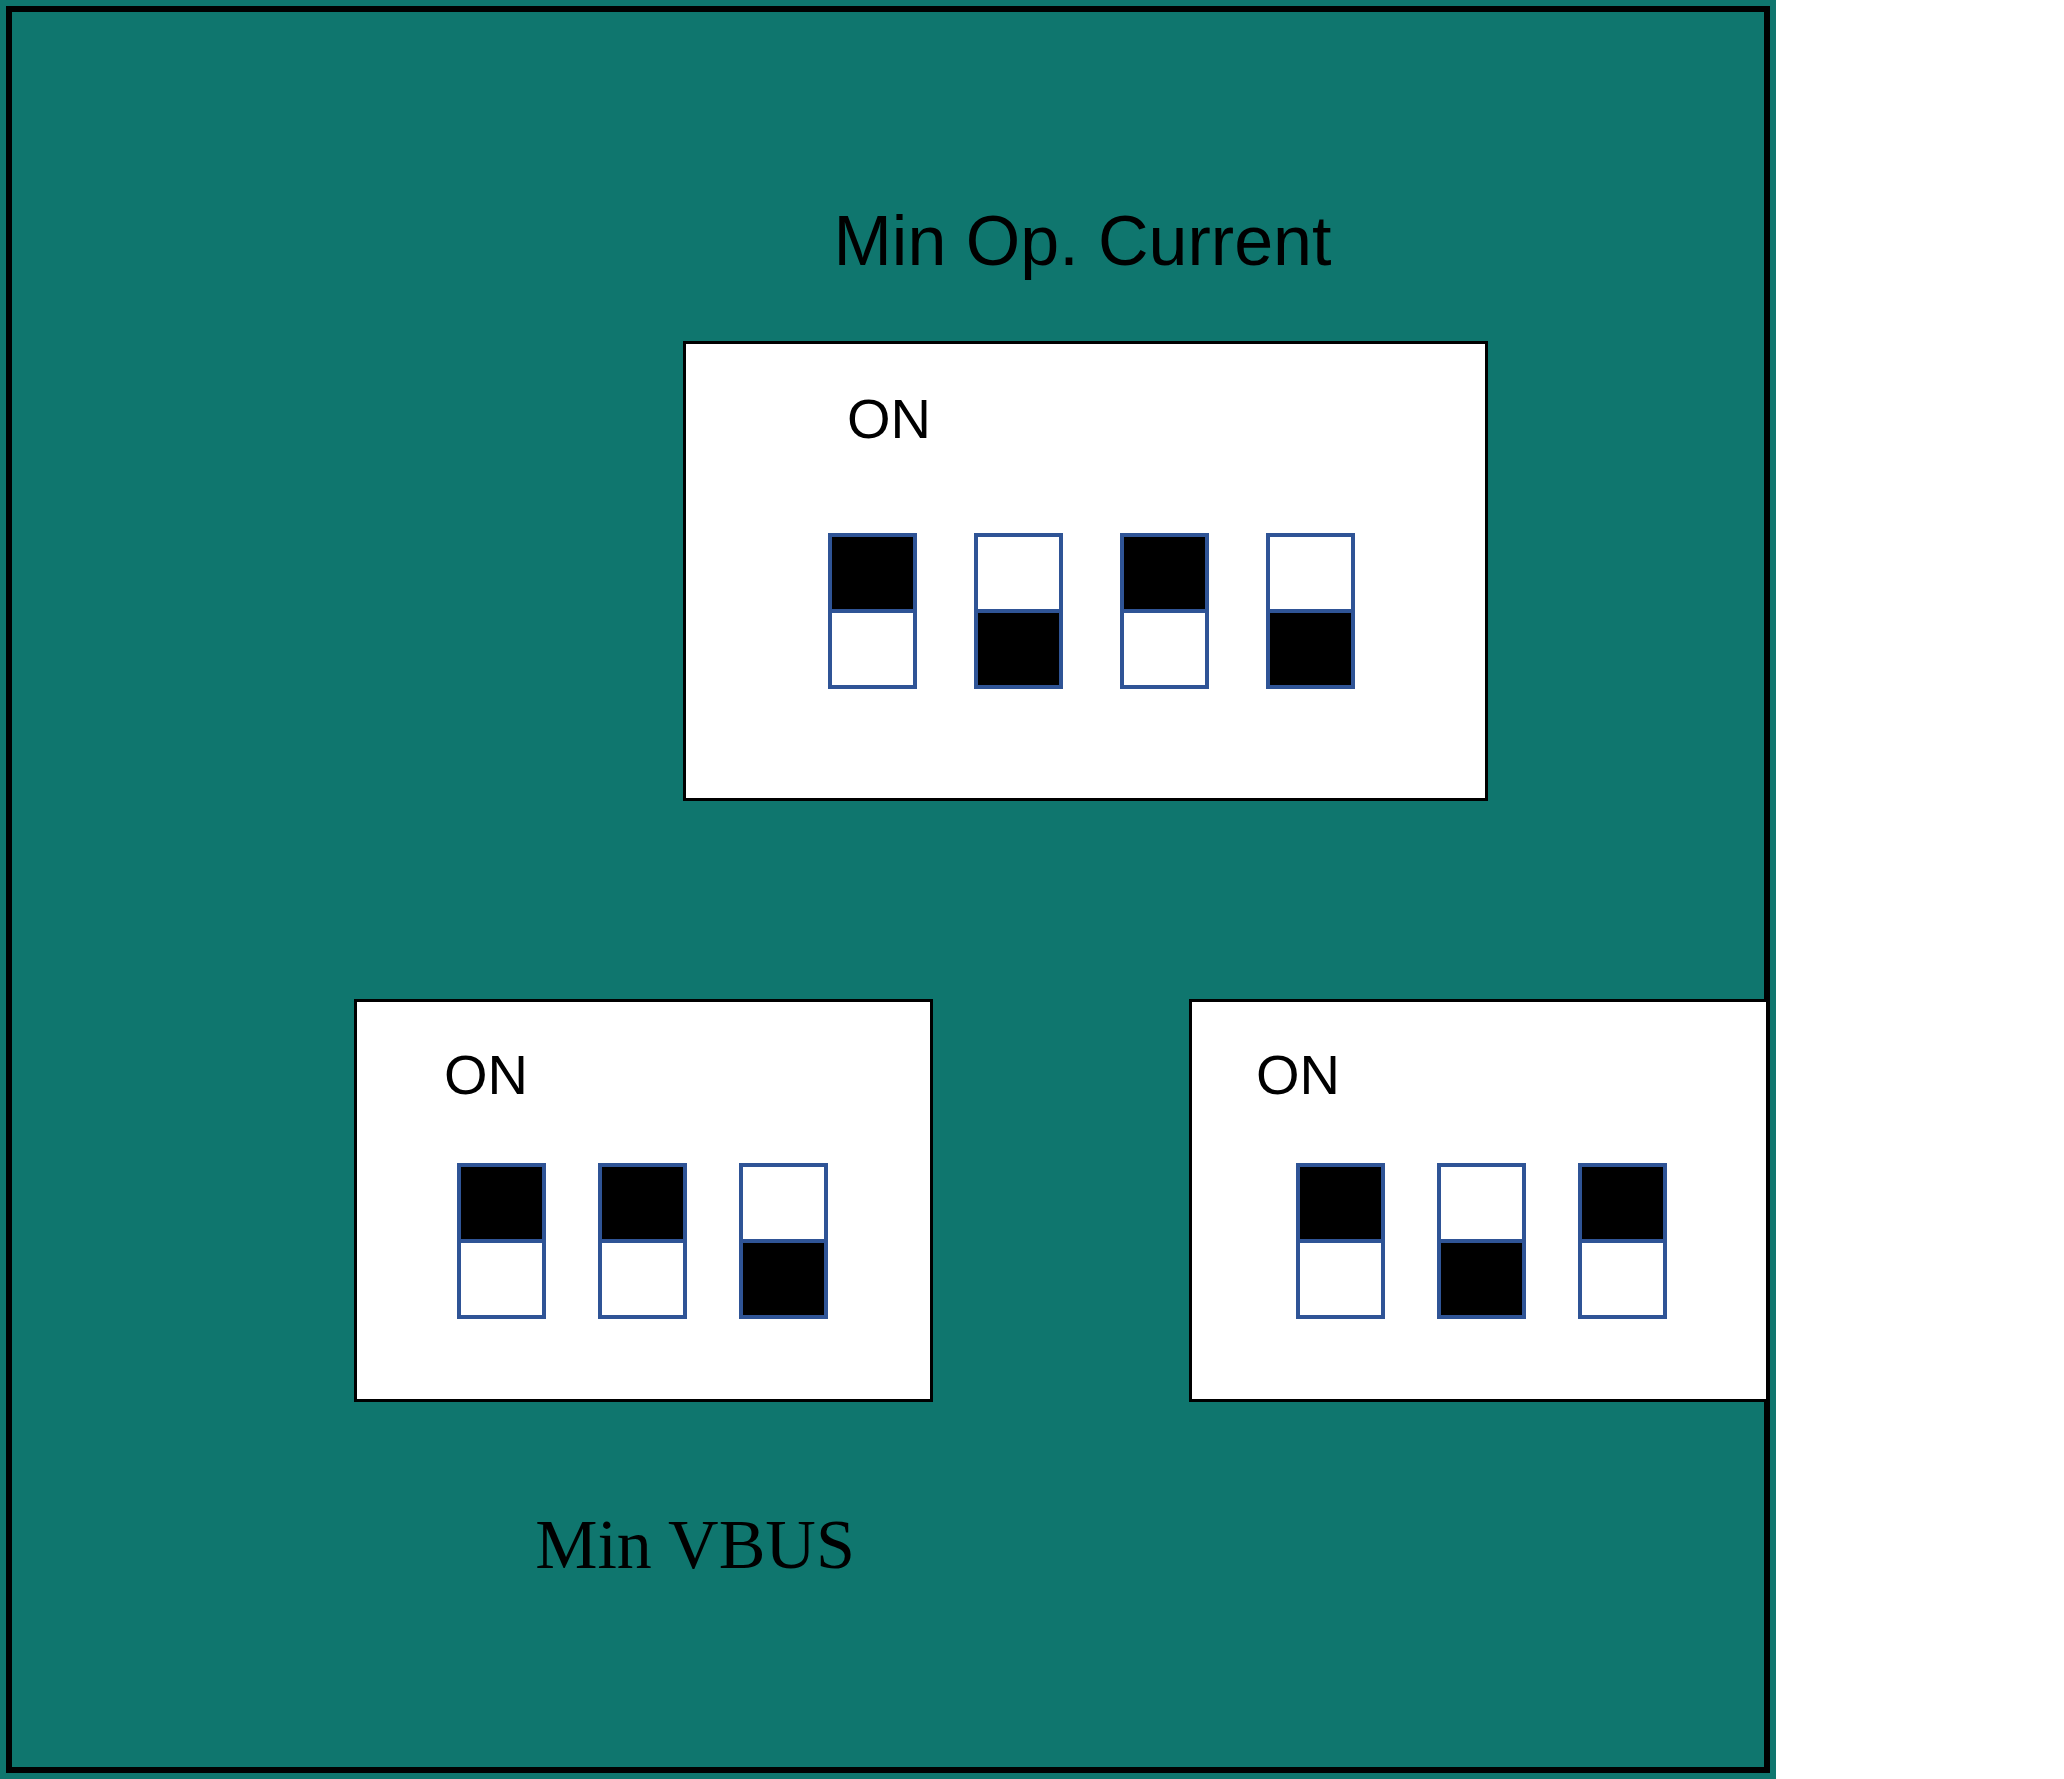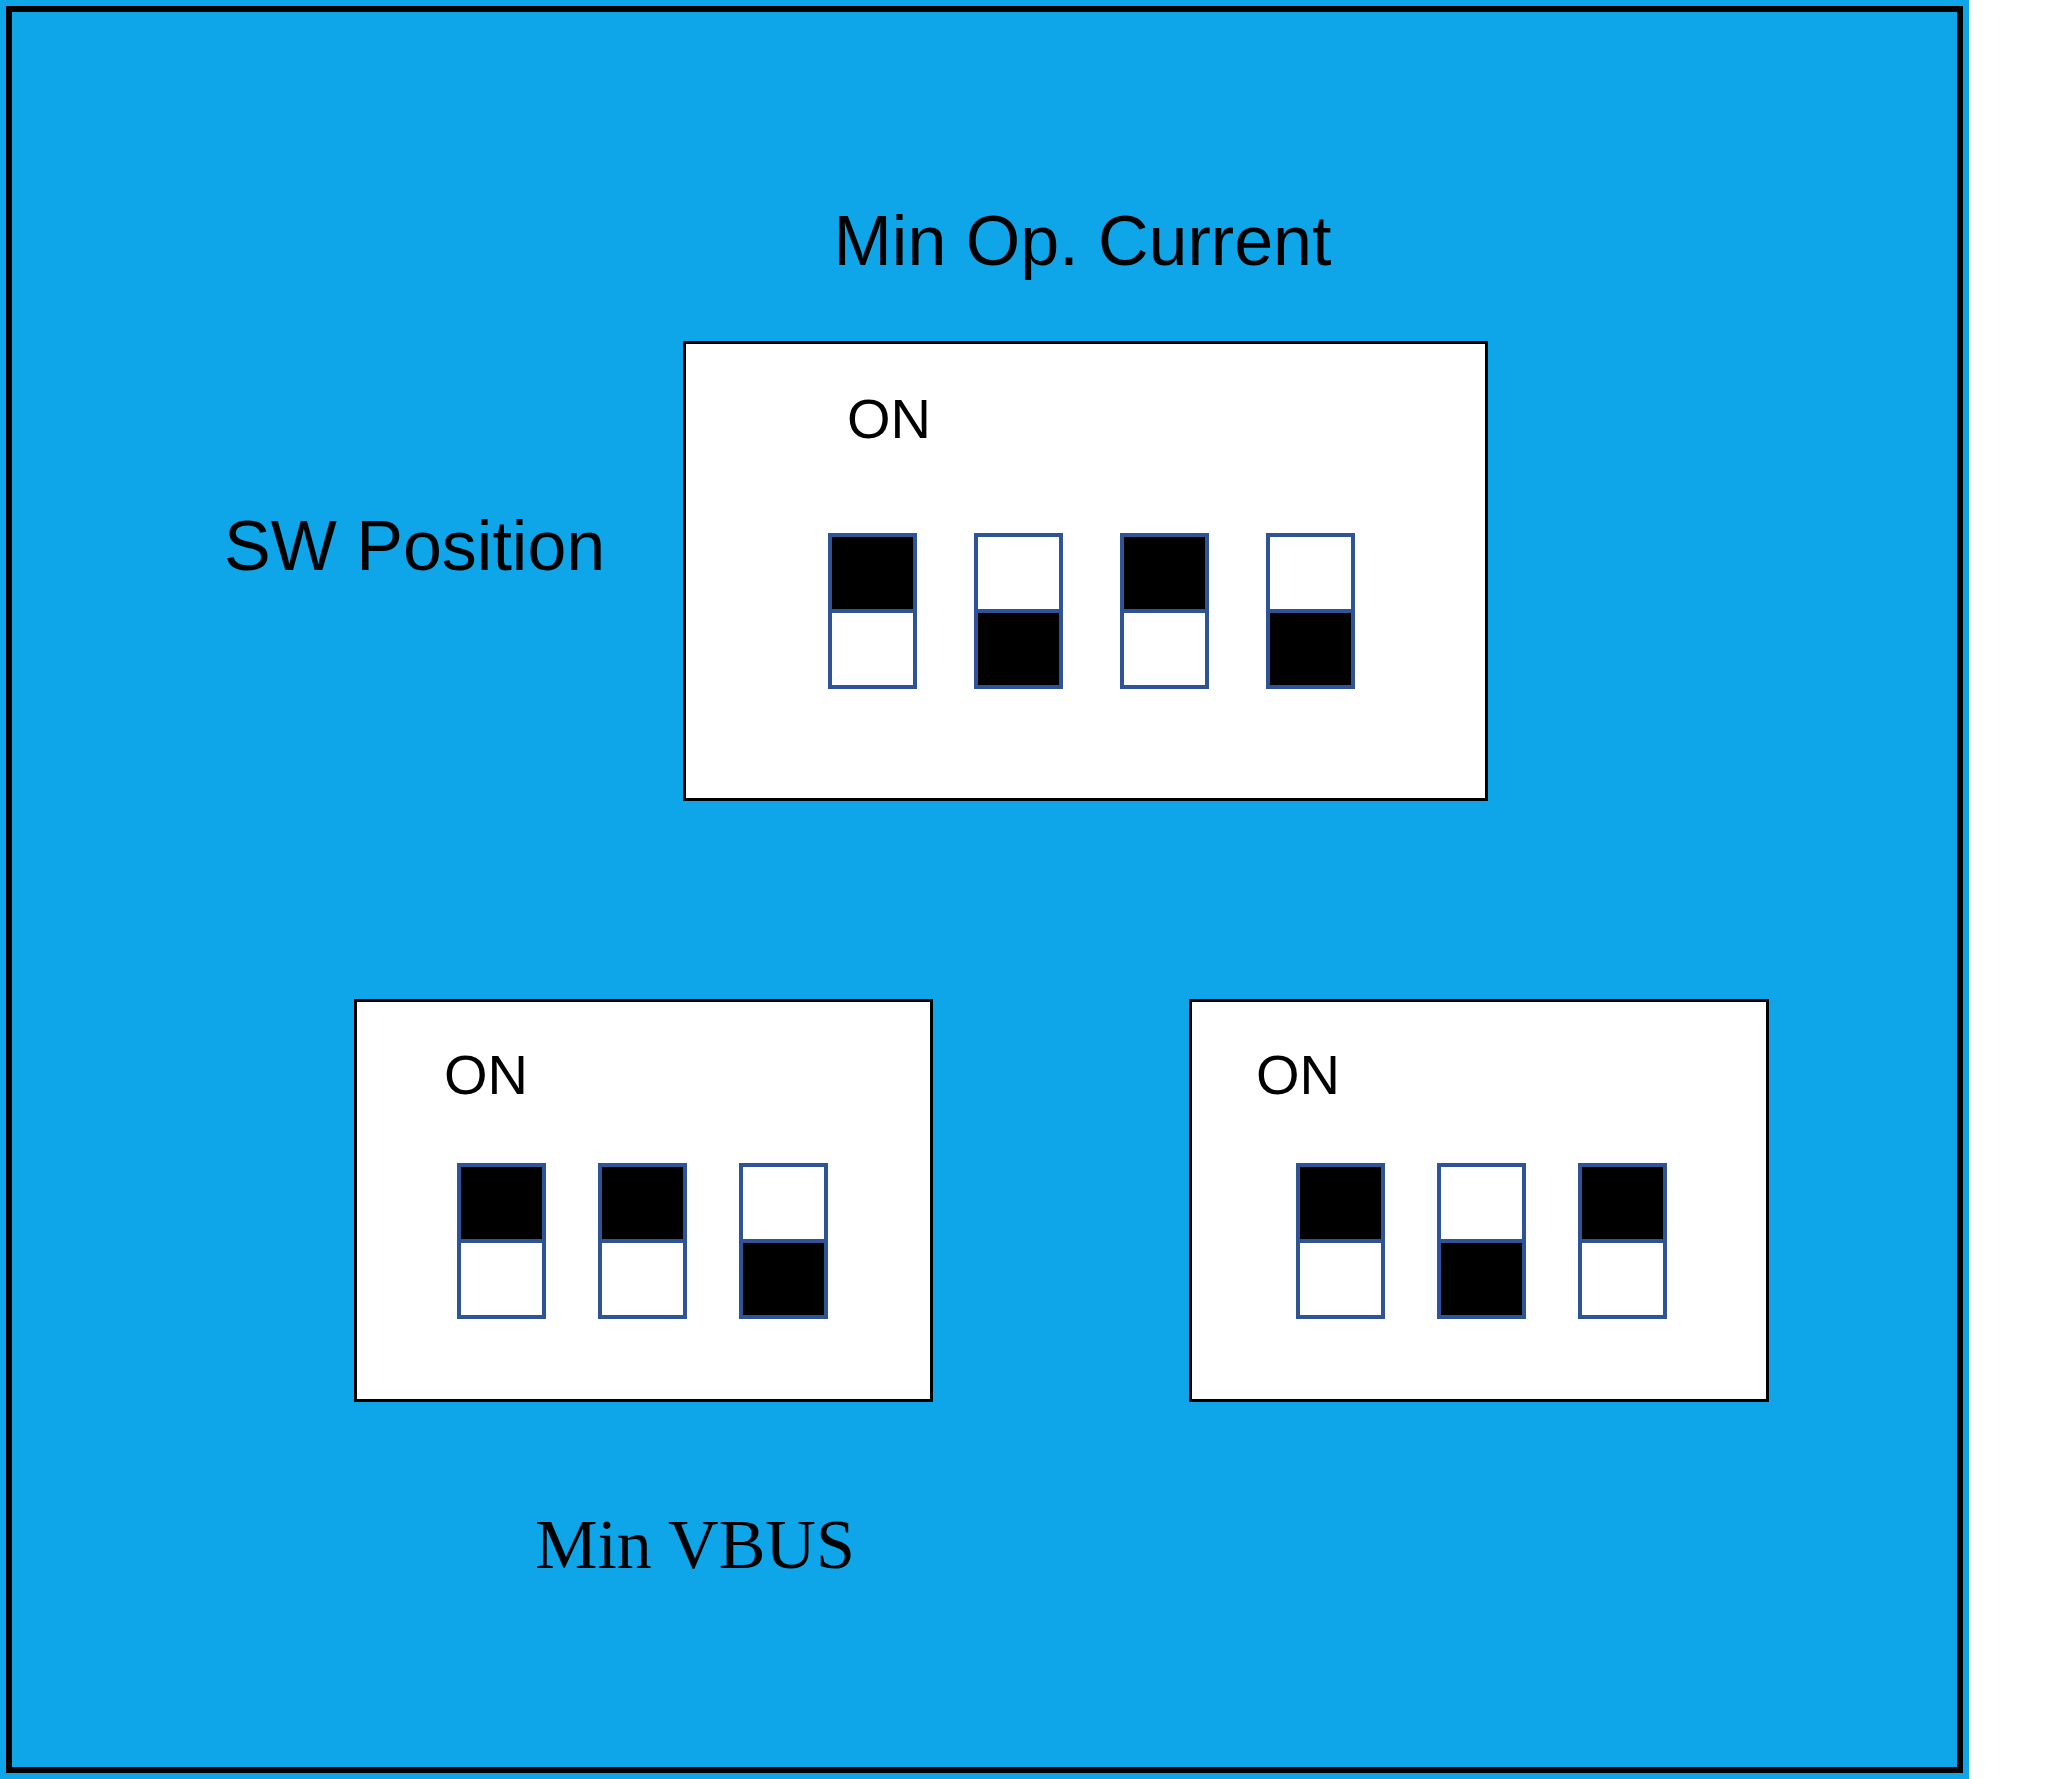--- a/index.html
+++ b/index.html
@@ -4,23 +4,23 @@
 <style>
   html, body {
     margin: 0;
     padding: 0;
     background: #ffffff;
     font-family: "Liberation Sans", sans-serif;
     color: #000000;
   }
   .canvas {
     position: relative;
-    width: 1969px;
+    width: 1776px;
     height: 1779px;
-    background: #0ea5e9;
+    background: #0f766e;
     overflow: hidden;
   }
   .frame {
     position: absolute;
     left: 5.7px; top: 5.7px; right: 5.7px; bottom: 5.7px;
     border: 6.6px solid #000000;
   }
   .title {
     position: absolute;
     left: 683px;
@@ -91,21 +91,20 @@
 </style>
 </head>
 <body>
 
 <div class="canvas">
 
   <div class="frame"></div>
 
   <div class="title">Min Op. Current</div>
 
-  <div class="side-label">SW Position</div>
 
   <div class="panel panel-top">
     <div class="on-label">ON</div>
     <div class="switch-row">
         <div class="dip on">
           <div class="cell cell-top"></div>
           <div class="cell cell-bottom"></div>
         </div>
         <div class="dip off">
           <div class="cell cell-top"></div>

